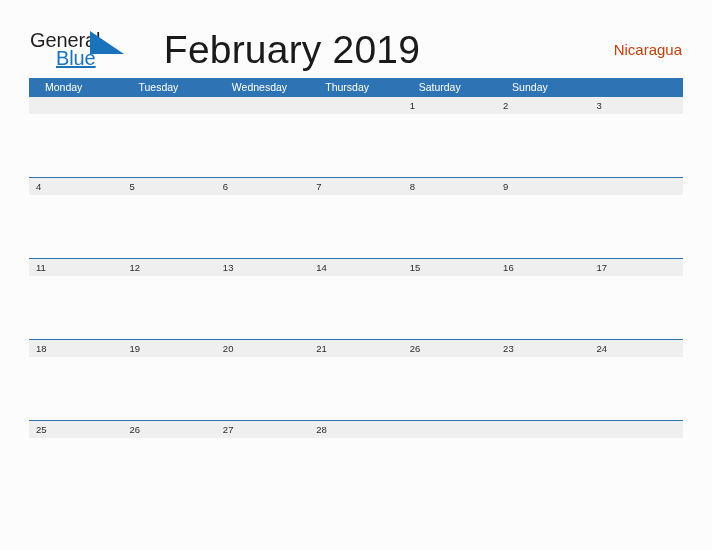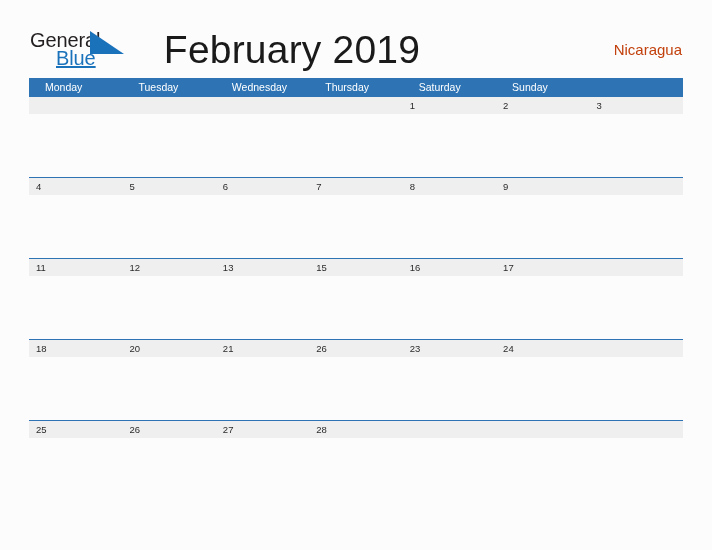--- a/index.html
+++ b/index.html
@@ -225,38 +225,40 @@
         <div class="day-cell"></div>
         <div class="day-cell"></div>
       </div>
     </div>
 
     <div class="week">
       <div class="date-strip">
         <div class="daynum">11</div>
         <div class="daynum">12</div>
         <div class="daynum">13</div>
+        <div class="daynum">14</div>
         <div class="daynum">15</div>
         <div class="daynum">16</div>
         <div class="daynum">17</div>
       </div>
       <div class="day-body">
         <div class="day-cell"></div>
         <div class="day-cell"></div>
         <div class="day-cell"></div>
         <div class="day-cell"></div>
         <div class="day-cell"></div>
         <div class="day-cell"></div>
         <div class="day-cell"></div>
       </div>
     </div>
 
     <div class="week">
       <div class="date-strip">
         <div class="daynum">18</div>
+        <div class="daynum">19</div>
         <div class="daynum">20</div>
         <div class="daynum">21</div>
         <div class="daynum">26</div>
         <div class="daynum">23</div>
         <div class="daynum">24</div>
       </div>
       <div class="day-body">
         <div class="day-cell"></div>
         <div class="day-cell"></div>
         <div class="day-cell"></div>

